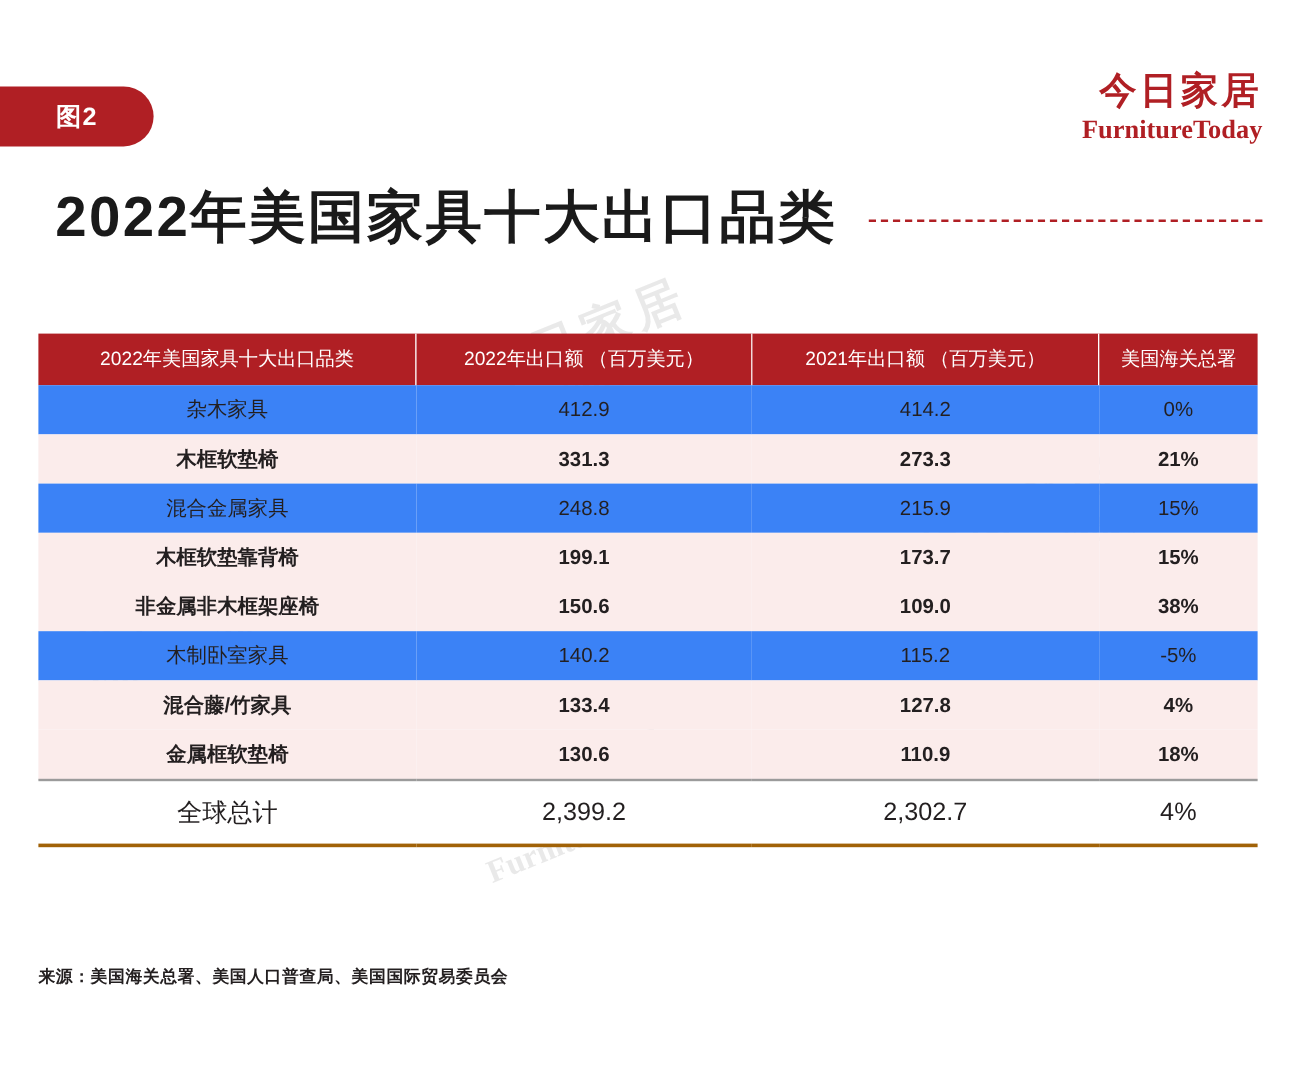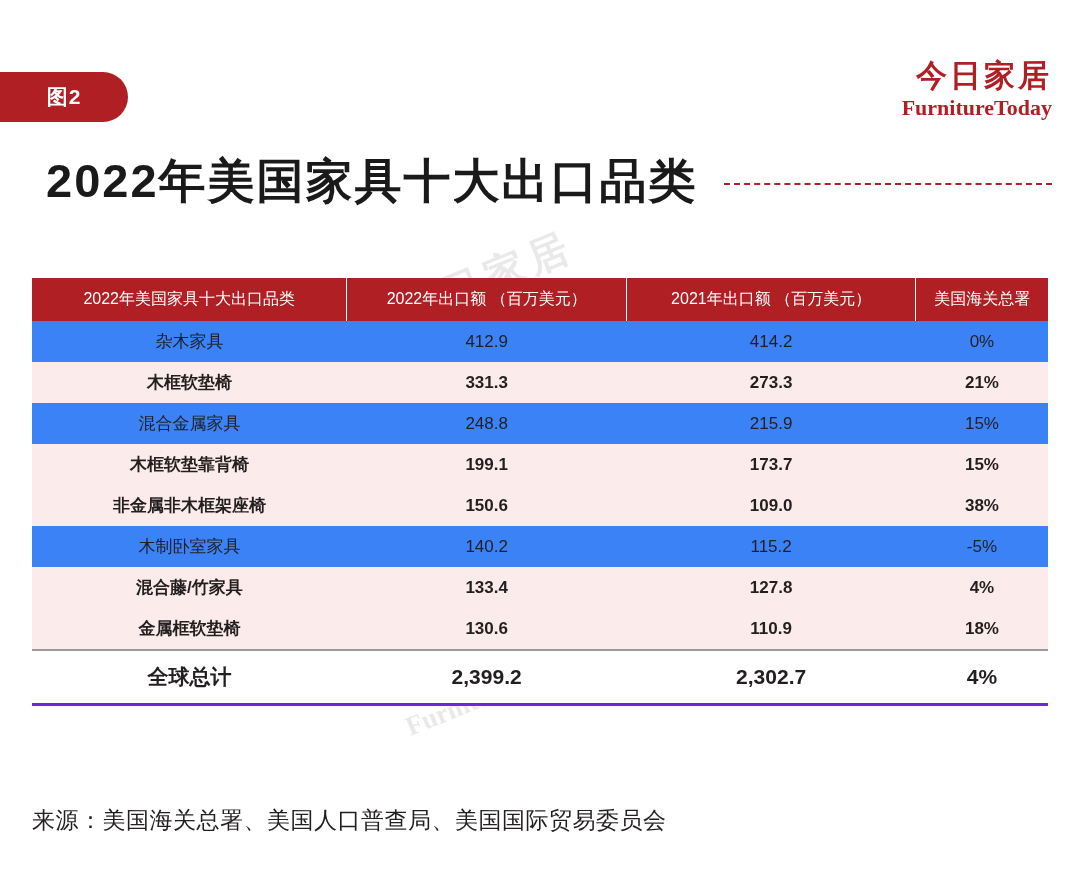--- a/index.html
+++ b/index.html
@@ -114,39 +114,40 @@
     height: 41px;
     font-size: 17px;
     text-align: center;
     color: #231f20;
     padding: 0 4px;
   }
   tr.row-odd td { background: #3b82f6; }
   tr.row-even td { background: #fbeceb; font-weight: bold; }
   tr.total-row td {
     font-size: 21px;
-    font-weight: bold;
+    font-weight: normal;
     height: 52px;
     background: #ffffff;
     border-top: 2px solid #9b9b9b;
-    border-bottom: 3px solid #6d28d9;
+    border-bottom: 3px solid #a16207;
   }
   col.c1 { width: 31.0%; }
   col.c2 { width: 27.5%; }
   col.c3 { width: 28.5%; }
   col.c4 { width: 13.0%; }
 
   
   .source {
     position: absolute;
     left: 32px;
     top: 805px;
-    font-size: 23px;
+    font-size: 14px;
     color: #231f20;
     letter-spacing: 0.5px;
+    font-weight: bold;
   }
 
   
   .wm {
     position: absolute;
     pointer-events: none;
     color: rgba(120,120,120,0.16);
     font-weight: bold;
     white-space: nowrap;
     transform-origin: center center;

